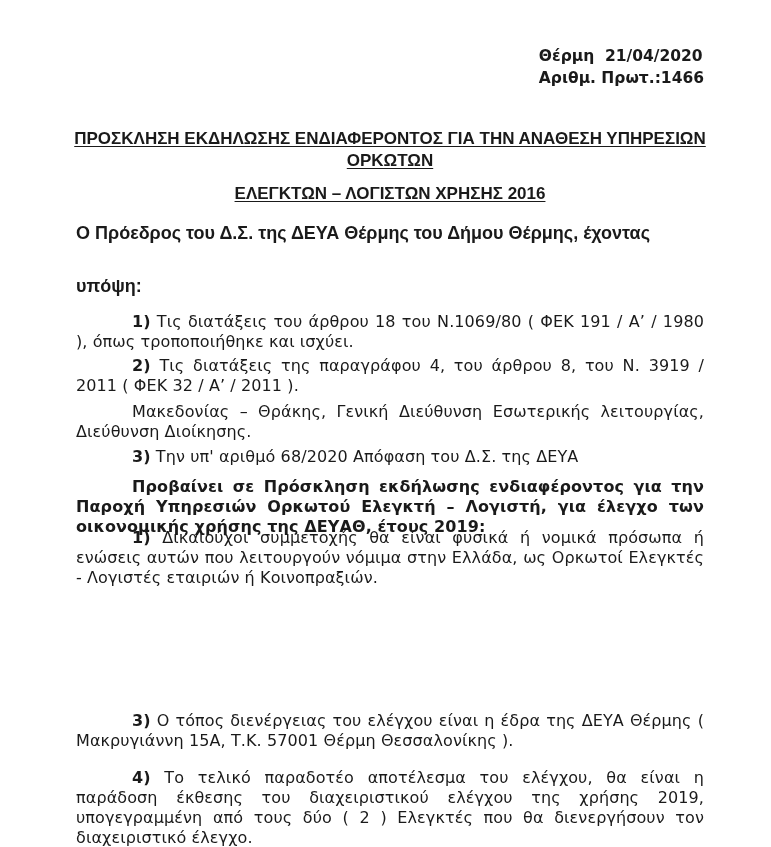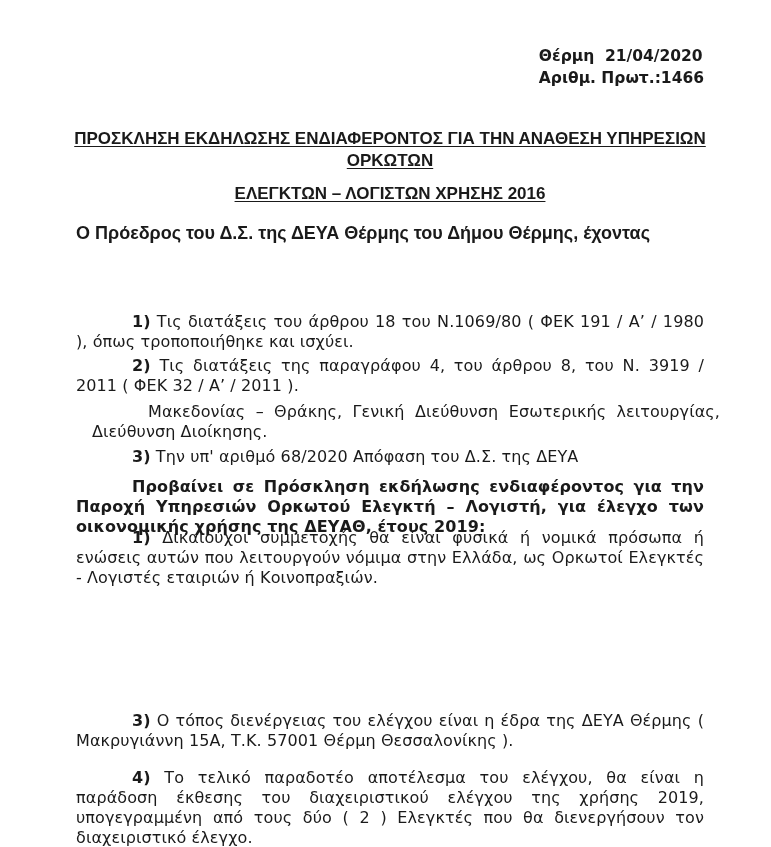--- a/index.html
+++ b/index.html
@@ -22,21 +22,21 @@
     .intro2 { top: 275px; }
 
     .para { position: absolute; left: 76px; width: 628px; text-align: justify;
             font-family: "DejaVu Sans", sans-serif; font-size: 16px; line-height: 20px; letter-spacing: 0.1px; }
     .para .ind { display: inline-block; width: 56px; }
     .para b { font-weight: bold; }
     .bold-para { font-weight: bold; }
 
     .p1 { top: 312px; }
     .p2 { top: 356px; }
-    .p3 { top: 402px; margin-left: 16px; }
+    .p3 { top: 402px; }
     .p4 { top: 447px; }
     .p5 { top: 477px; }
     .p6 { top: 528px; }
     .p7 { top: 632px; }
     .p8 { top: 711px; }
     .p9 { top: 768px; }
   </style>
 </head>
 <body>
 
@@ -44,20 +44,21 @@
 
   <div class="hdr">
     <div>Θέρμη  21/04/2020</div>
     <div>Αριθμ. Πρωτ.:1466</div>
   </div>
 
   <div class="title t1">ΠΡΟΣΚΛΗΣΗ ΕΚΔΗΛΩΣΗΣ ΕΝΔΙΑΦΕΡΟΝΤΟΣ ΓΙΑ ΤΗΝ ΑΝΑΘΕΣΗ ΥΠΗΡΕΣΙΩΝ ΟΡΚΩΤΩΝ</div>
   <div class="title t2">ΕΛΕΓΚΤΩΝ – ΛΟΓΙΣΤΩΝ ΧΡΗΣΗΣ 2016</div>
 
   <div class="intro intro1">Ο Πρόεδρος του Δ.Σ. της ΔΕΥΑ Θέρμης του Δήμου Θέρμης, έχοντας</div>
+  <div class="intro intro2">υπόψη:</div>
 
   <div class="para p1"><span class="ind"></span><b>1)</b><span> Τις διατάξεις του άρθρου 18 του Ν.1069/80 ( ΦΕΚ 191 / Α’ / 1980 ), όπως τροποποιήθηκε και ισχύει.</span></div>
   <div class="para p2"><span class="ind"></span><b>2)</b><span> Τις διατάξεις της παραγράφου 4, του άρθρου 8, του Ν. 3919 / 2011 ( ΦΕΚ 32 / Α’ / 2011 ).</span></div>
   <div class="para p3"><span class="ind"></span><span>Μακεδονίας  –  Θράκης, Γενική Διεύθυνση Εσωτερικής λειτουργίας, Διεύθυνση Διοίκησης.</span></div>
   <div class="para p4"><span class="ind"></span><b>3)</b><span> Την υπ' αριθμό  68/2020  Απόφαση του Δ.Σ. της ΔΕΥΑ</span></div>
 
   <div class="para bold-para p5"><span class="ind"></span><span>Προβαίνει σε Πρόσκληση εκδήλωσης ενδιαφέροντος για την Παροχή Υπηρεσιών Ορκωτού Ελεγκτή – Λογιστή, για έλεγχο των οικονομικής  χρήσης της ΔΕΥΑΘ, έτους 2019:</span></div>
 
   <div class="para p6"><span class="ind"></span><b>1)</b><span> Δικαιούχοι συμμετοχής θα είναι φυσικά ή νομικά πρόσωπα ή ενώσεις αυτών που λειτουργούν νόμιμα στην Ελλάδα, ως Ορκωτοί Ελεγκτές - Λογιστές εταιριών ή Κοινοπραξιών.</span></div>
   <div class="para p8"><span class="ind"></span><b>3)</b><span> Ο τόπος διενέργειας του ελέγχου είναι η έδρα της ΔΕΥΑ Θέρμης ( Μακρυγιάννη 15Α, Τ.Κ. 57001 Θέρμη Θεσσαλονίκης ).</span></div>

